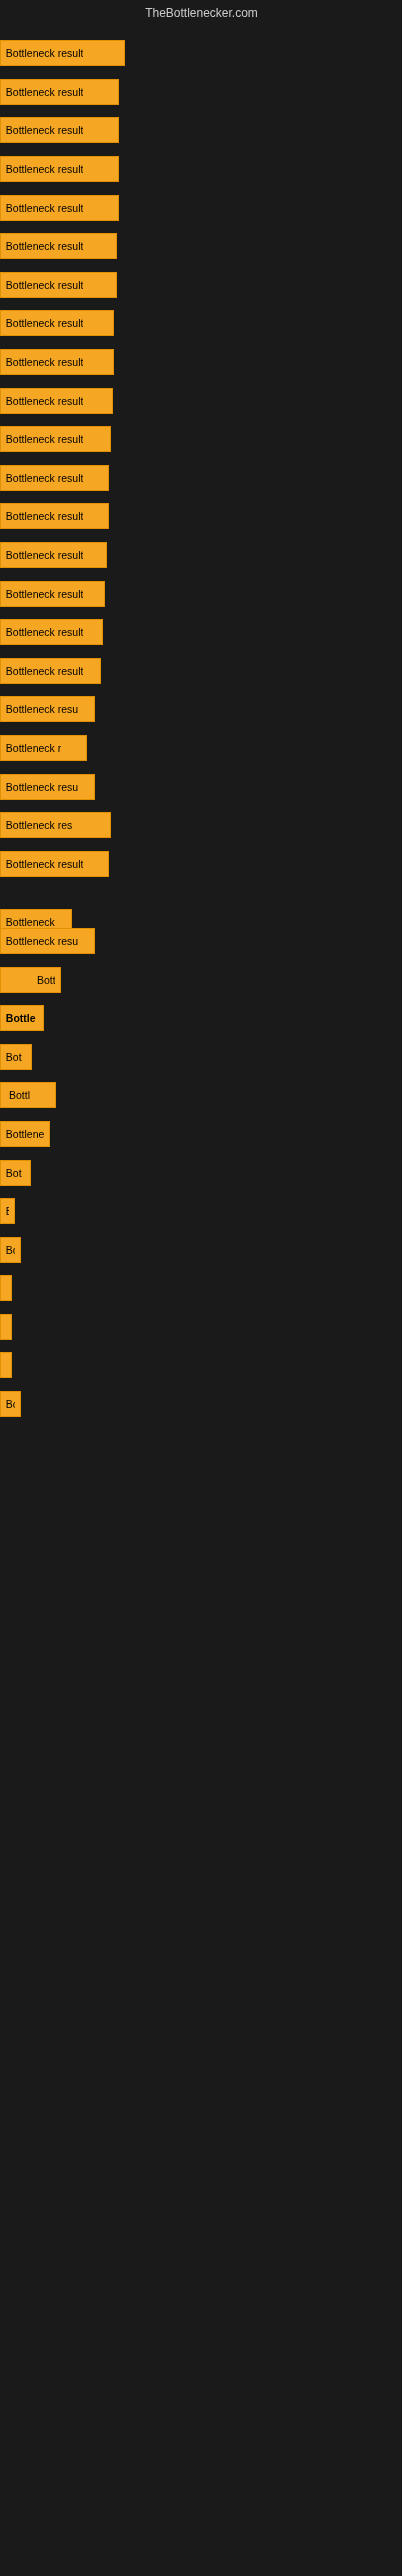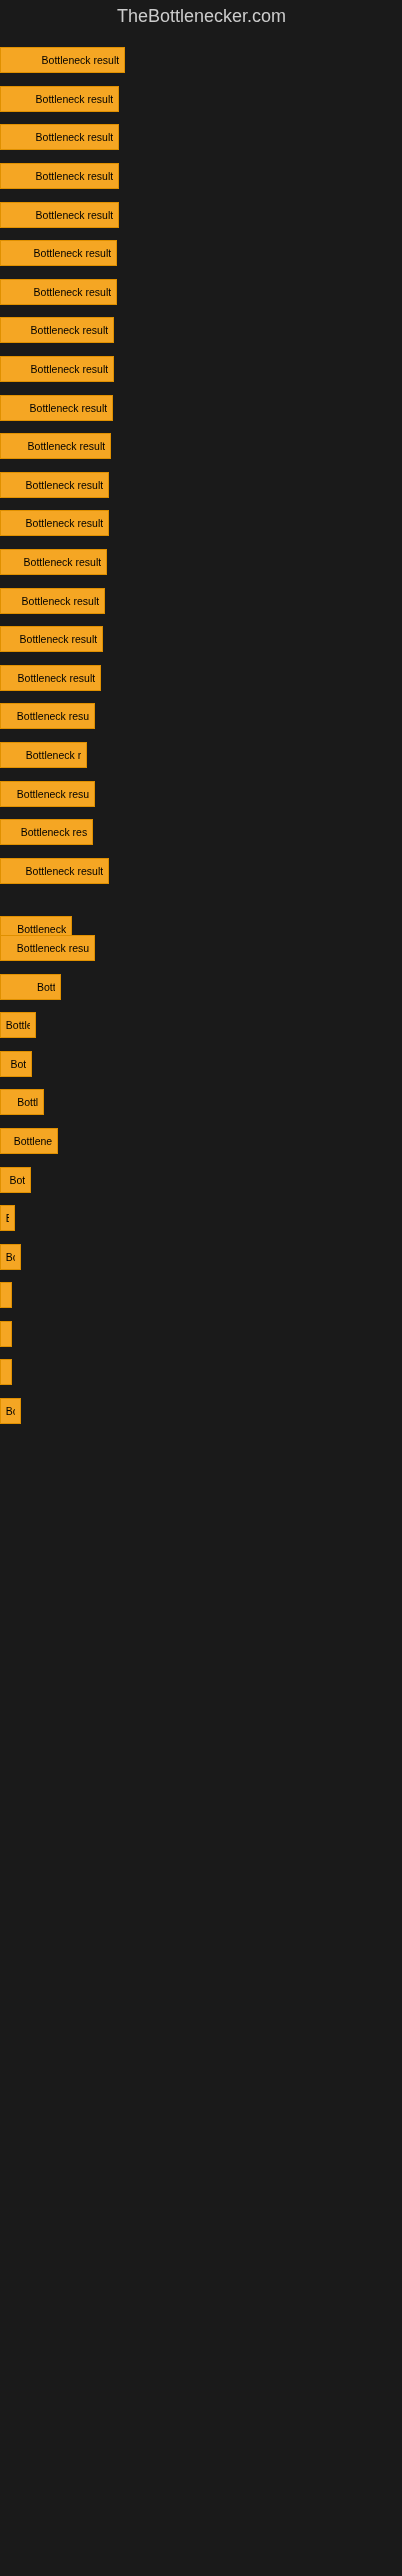--- a/index.html
+++ b/index.html
@@ -12,21 +12,21 @@
       width: 403px;
       min-height: 2576px;
       background-color: #1a1a1a;
       font-family: Arial, sans-serif;
       position: relative;
     }
 
     .site-title {
       text-align: center;
       color: #cccccc;
-      font-size: 18px;
+      font-size: 12px;
       padding: 6.4px 0;
       background-color: #1a1a1a;
     }
 
     .bars-container {
       padding: 8px 0;
       display: flex;
       flex-direction: column;
       gap: 0;
     }
@@ -41,21 +41,20 @@
 
     .bar {
       background-color: #f5a623;
       border: 0.8px solid #e09000;
       display: flex;
       align-items: center;
       padding: 0 4.8px;
       height: 26px;
       min-width: 8px;
       position: relative;
-      justify-content: flex-end;
     }
 
     .bar-label {
       color: #000000;
       font-size: 10.5px;
       white-space: nowrap;
       overflow: hidden;
     }
   </style>
 </head>
@@ -158,21 +157,21 @@
       <div class="bar" style="width: 87px;">
         <span class="bar-label">Bottleneck r</span>
       </div>
     </div>
     <div class="bar-row">
       <div class="bar" style="width: 95px;">
         <span class="bar-label">Bottleneck resu</span>
       </div>
     </div>
     <div class="bar-row">
-      <div class="bar" style="width: 93px;">
+      <div class="bar" style="width: 111px;">
         <span class="bar-label">Bottleneck res</span>
       </div>
     </div>
     <div class="bar-row">
       <div class="bar" style="width: 109px;">
         <span class="bar-label">Bottleneck result</span>
       </div>
     </div>
     <div class="bar-row">
       <div class="bar" style="width: 72px; margin-top: 40px;">
@@ -183,36 +182,36 @@
       <div class="bar" style="width: 95px;">
         <span class="bar-label">Bottleneck resu</span>
       </div>
     </div>
     <div class="bar-row">
       <div class="bar" style="width: 61px; padding-left: 36px;">
         <span class="bar-label">Bottlen</span>
       </div>
     </div>
     <div class="bar-row">
-      <div class="bar" style="width: 36px;">
+      <div class="bar" style="width: 44px; font-weight: bold;">
         <span class="bar-label">Bottle</span>
       </div>
     </div>
     <div class="bar-row">
       <div class="bar" style="width: 32px;">
         <span class="bar-label">Bot</span>
       </div>
     </div>
     <div class="bar-row">
-      <div class="bar" style="width: 44px; padding-left: 8px;">
+      <div class="bar" style="width: 56px; padding-left: 8px;">
         <span class="bar-label">Bottl</span>
       </div>
     </div>
     <div class="bar-row">
-      <div class="bar" style="width: 58px;">
+      <div class="bar" style="width: 50px;">
         <span class="bar-label">Bottlene</span>
       </div>
     </div>
     <div class="bar-row">
       <div class="bar" style="width: 31px;">
         <span class="bar-label">Bot</span>
       </div>
     </div>
     <div class="bar-row">
       <div class="bar" style="width: 14.5px;">

